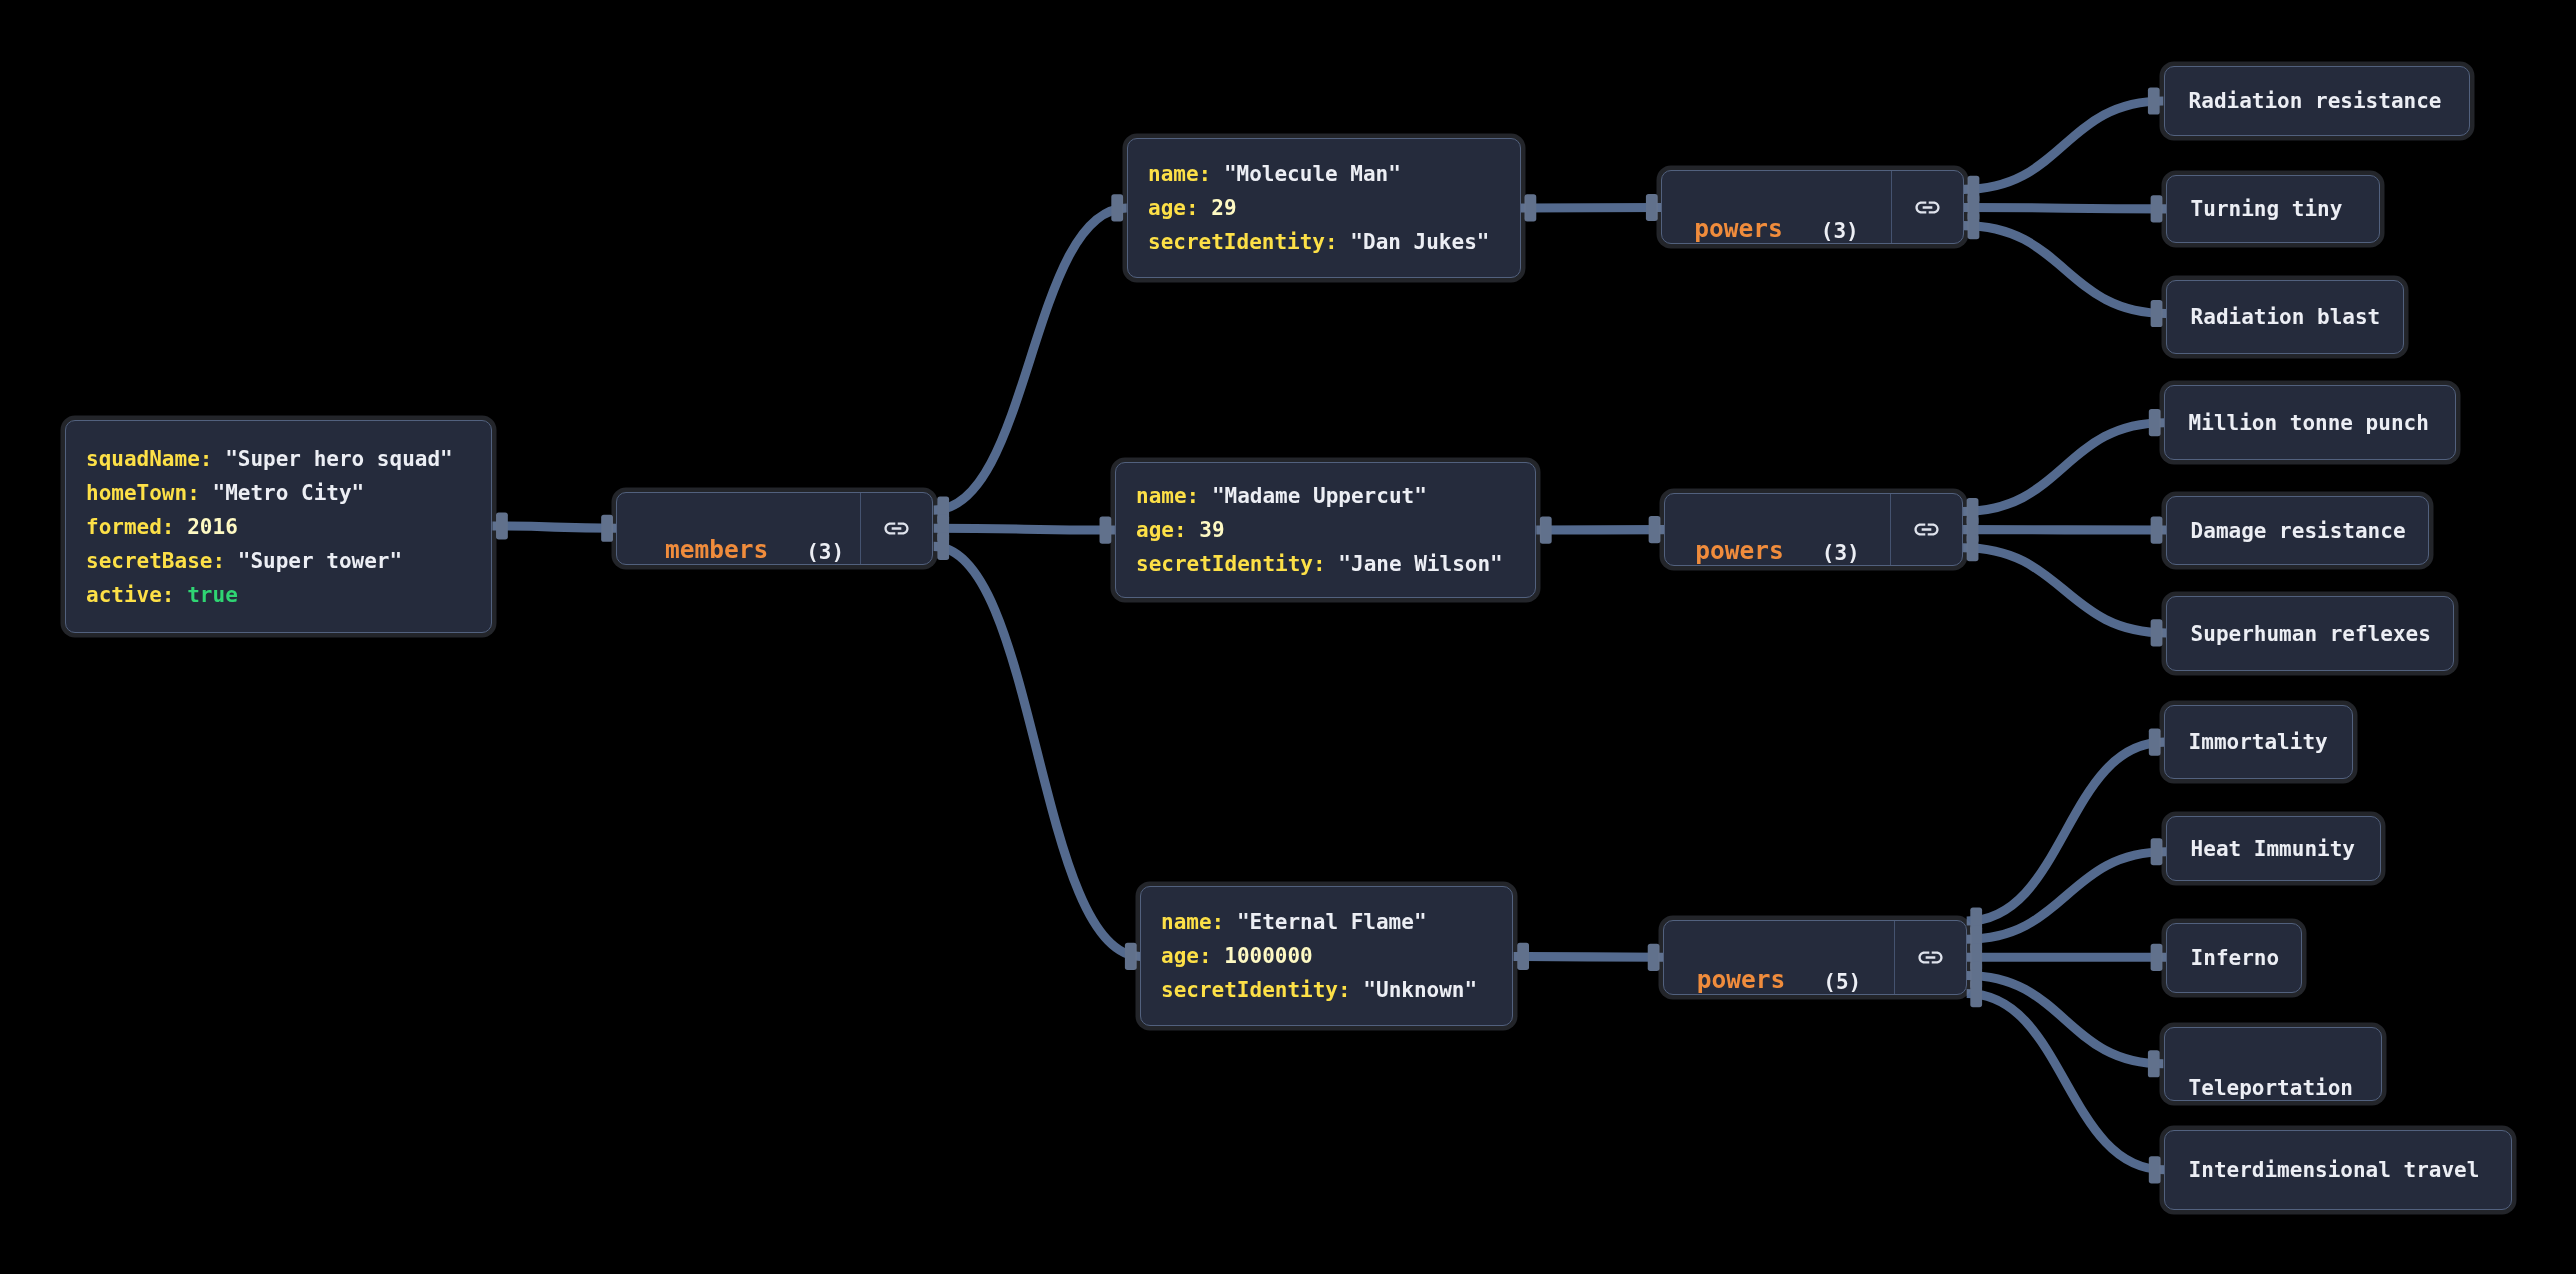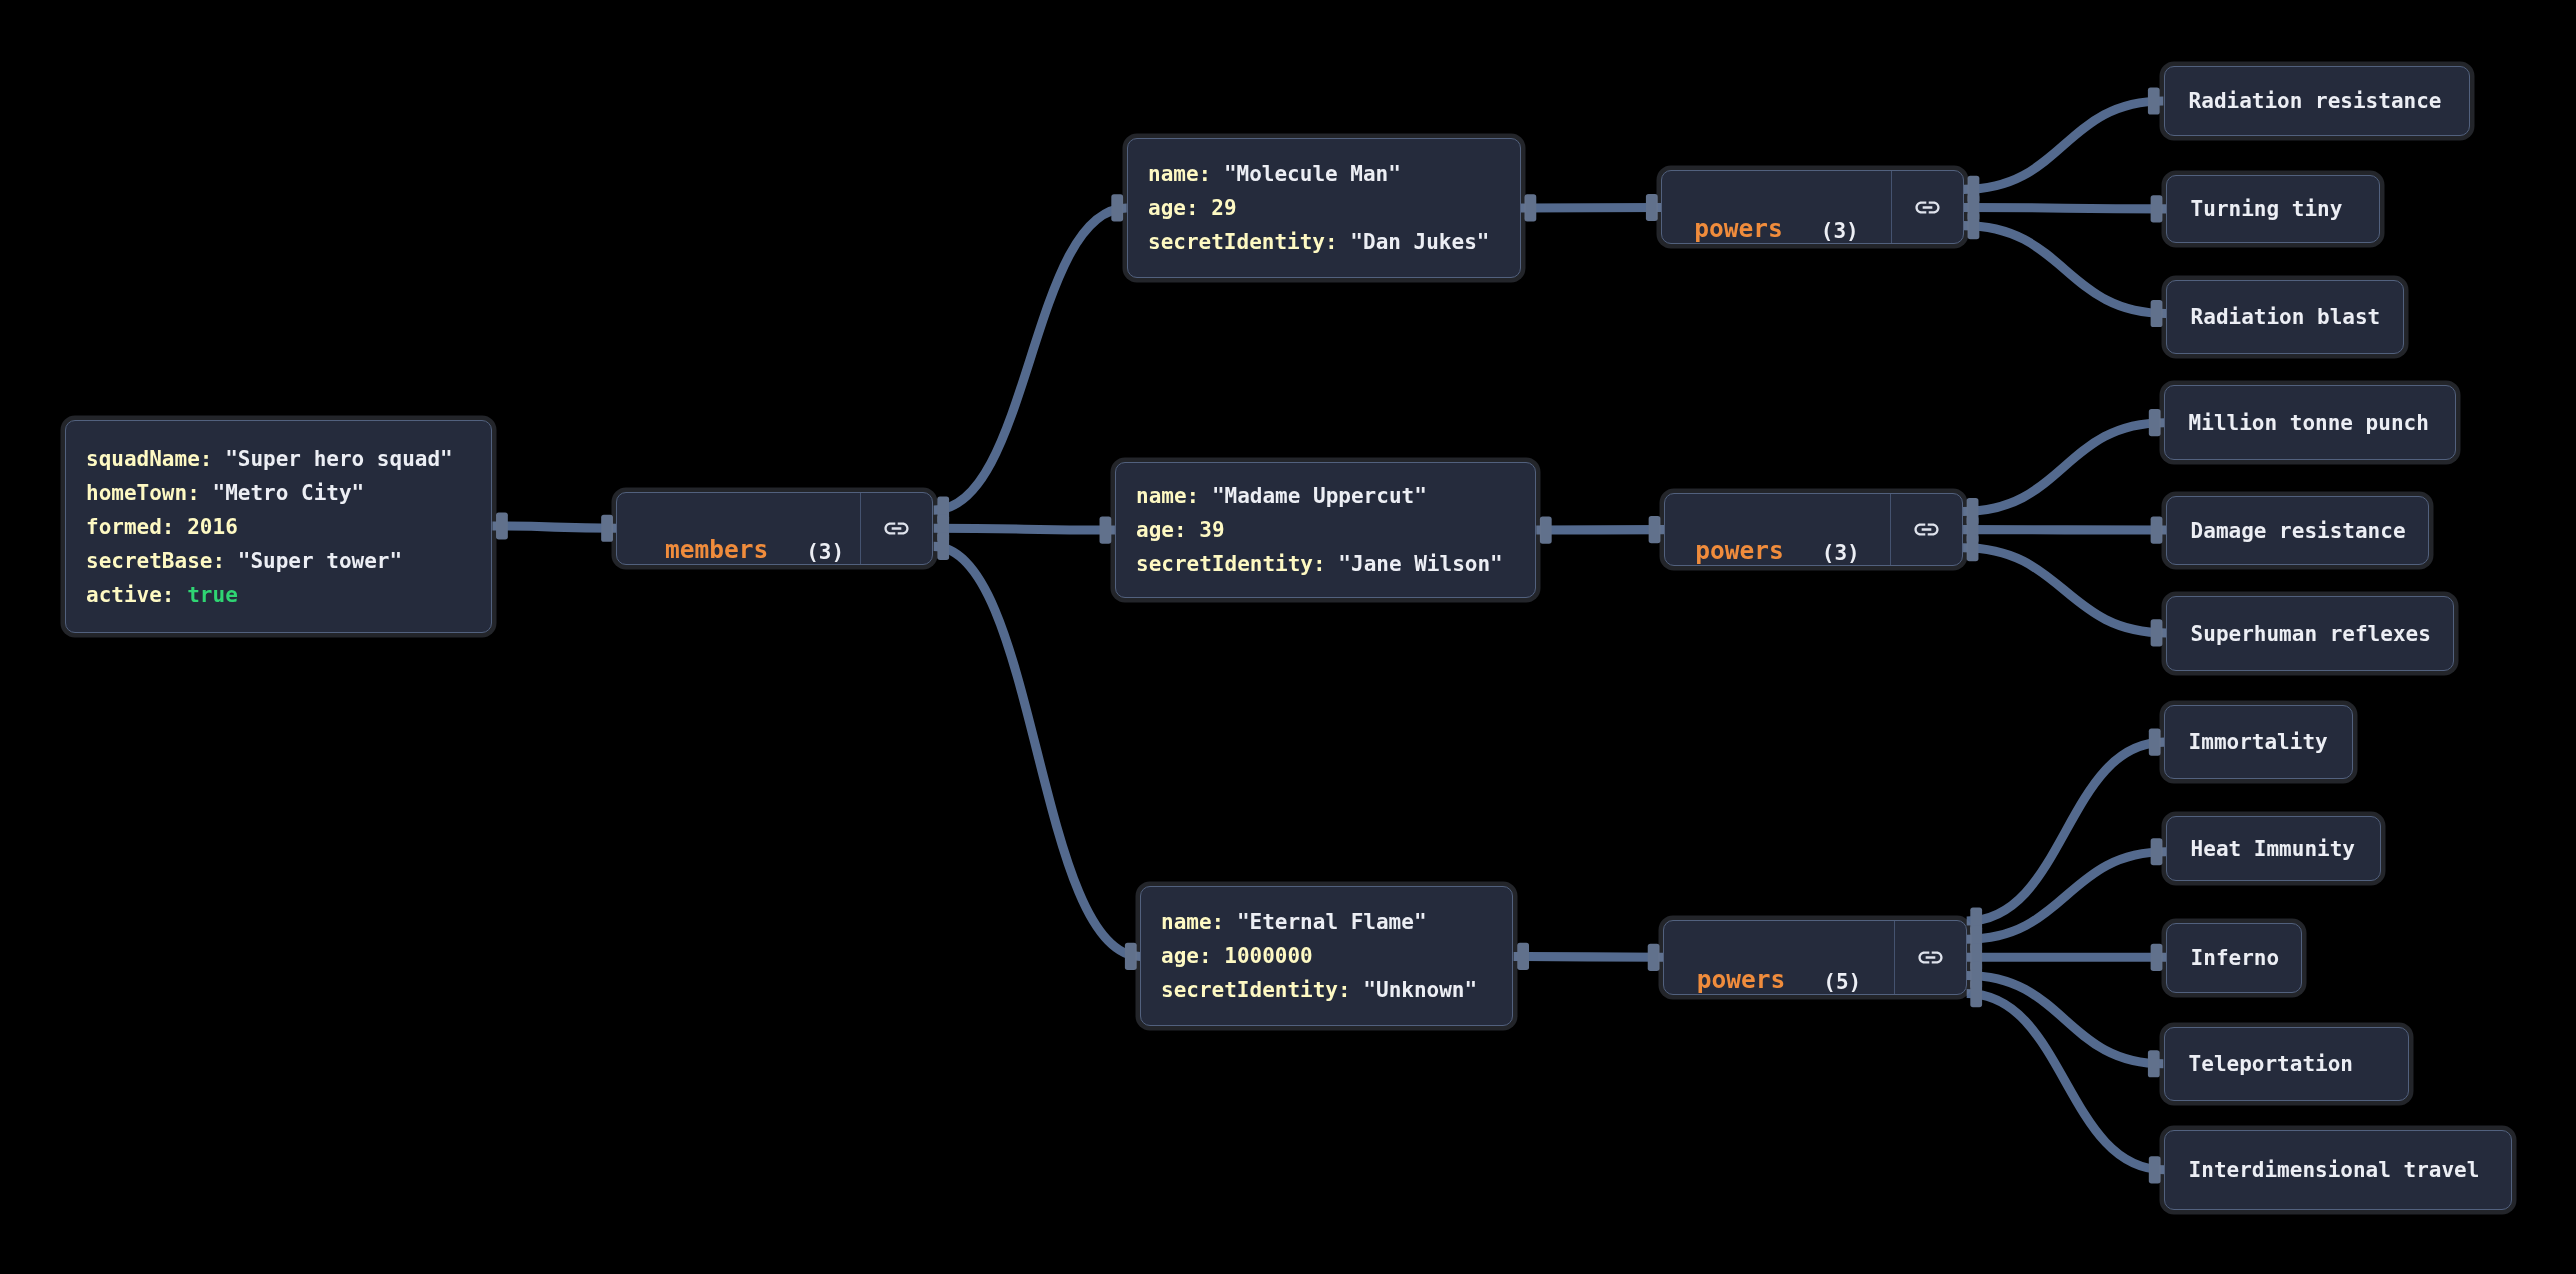--- a/index.html
+++ b/index.html
@@ -7,21 +7,21 @@
   #canvas{position:relative;width:2576px;height:1274px;background:#000;}
   #edges{position:absolute;left:0;top:0;width:2576px;height:1274px;}
   .node{
     position:absolute;box-sizing:border-box;
     background:#252b3c;border:1.8px solid #52617e;border-radius:10px;
     box-shadow:0 0 0 4.5px rgba(125,133,152,0.28);
     font-weight:700;color:#eceef4;
   }
   .node.object{display:flex;flex-direction:column;justify-content:center;padding:0 20px;}
   .row{font-size:21px;line-height:34px;white-space:pre;}
-  .k{color:#fef9c3;margin-right:12.7px;}
+  .k{color:#fde047;margin-right:12.7px;}
   .v-string{color:#eceef4;}
   .v-number{color:#fef9c3;}
   .v-boolean{color:#2fd573;}
   .node.array{display:flex;align-items:stretch;padding:0;}
   .array-label{flex:1;display:flex;align-items:flex-end;justify-content:center;gap:38px;}
   .arr-key{color:#f08c3c;font-size:24.5px;}
   .arr-count{color:#eceef4;font-size:21px;}
   .icon-cell{width:71px;display:flex;align-items:center;justify-content:center;border-left:1.8px solid #455370;cursor:pointer;}
   .node.leaf{display:flex;align-items:center;padding:0 23.6px;font-size:21px;white-space:pre;}
 </style>
@@ -154,17 +154,17 @@
       </div>
       <div class="node leaf" style="left: 2164px; top: 66px; width: 306px; height: 70px;"><span>Radiation resistance</span></div>
       <div class="node leaf" style="left: 2166px; top: 175px; width: 214px; height: 68px;"><span>Turning tiny</span></div>
       <div class="node leaf" style="left: 2166px; top: 280px; width: 238px; height: 74px;"><span>Radiation blast</span></div>
       <div class="node leaf" style="left: 2164px; top: 385px; width: 292px; height: 75px;"><span>Million tonne punch</span></div>
       <div class="node leaf" style="left: 2166px; top: 496px; width: 263px; height: 69px;"><span>Damage resistance</span></div>
       <div class="node leaf" style="left: 2166px; top: 596px; width: 288px; height: 75px;"><span>Superhuman reflexes</span></div>
       <div class="node leaf" style="left: 2164px; top: 705px; width: 189px; height: 74px; align-items: center;"><span>Immortality</span></div>
       <div class="node leaf" style="left: 2166px; top: 816px; width: 215px; height: 65px;"><span>Heat Immunity</span></div>
       <div class="node leaf" style="left: 2166px; top: 923px; width: 136px; height: 70px;"><span>Inferno</span></div>
-      <div class="node leaf" style="left: 2164px; top: 1027px; width: 245px; height: 74px;"><span>Teleportation</span></div>
+      <div class="node leaf" style="left: 2164px; top: 1027px; width: 218px; height: 74px; align-items: flex-end;"><span>Teleportation</span></div>
       <div class="node leaf" style="left: 2164px; top: 1130px; width: 348px; height: 80px;"><span>Interdimensional travel</span></div>
     </div>
 </div>
 
 
 </body></html>

